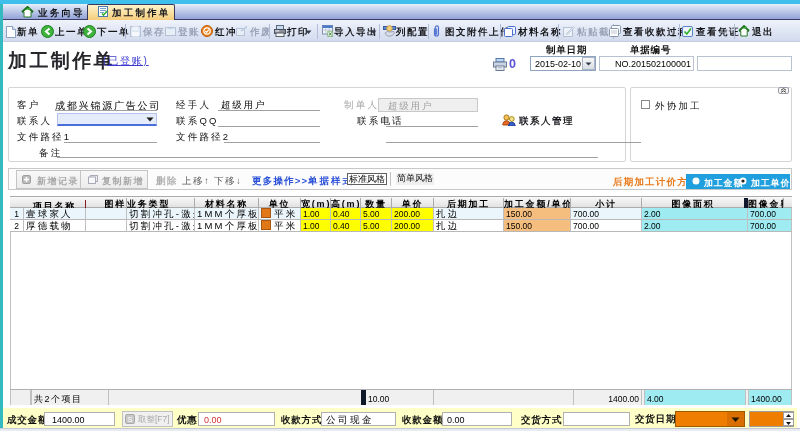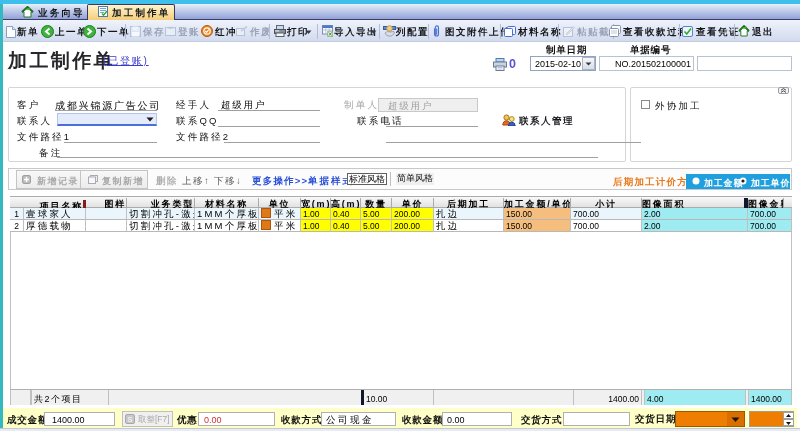--- a/index.html
+++ b/index.html
@@ -247,33 +247,33 @@
 <svg class="abs" style="left:739px;top:177px;" width="8" height="8" viewBox="0 0 8 8">
       <circle cx="4" cy="4" r="3.5" fill="#fff"></circle>
       <circle cx="4" cy="4" r="1.6" fill="#222"></circle>
     </svg>
 <div class="abs" style="left:751px;top:177px;font-size:9px;color:#fff;font-weight:bold;letter-spacing:0.8px;">加工单价</div>
 
 <div id="tbl">
       <div class="abs" style="left:10px;top:196px;width:782px;height:209px;border:1px solid #c0c0c0;box-sizing:border-box;"></div>
       <div class="abs" style="left:10px;top:196px;width:782px;height:12px;background:linear-gradient(#f9f9f9,#e2e2e2);border-top:1px solid #ababab;border-bottom:1px solid #ababab;box-sizing:border-box;"></div>
       <div class="cell" style="font-weight:bold;letter-spacing:1.8px;left:10px;top:198px;width:14px;text-align:center;border-right:1px solid #ababab;box-sizing:border-box;"></div>
-      <div class="cell" style="font-weight:bold;letter-spacing:1.8px;left:24px;top:200px;width:62px;text-align:right;border-right:3px solid #7f1d1d;box-sizing:border-box;">项目名称</div>
+      <div class="cell" style="font-weight:bold;letter-spacing:1.8px;left:24px;top:200px;width:62px;text-align:center;border-right:1px solid #7f1d1d;box-sizing:border-box;">项目名称</div>
       <div class="cell" style="font-weight:bold;letter-spacing:1.8px;left:86px;top:198px;width:41px;text-align:right;border-right:1px solid #ababab;box-sizing:border-box;">图样</div>
-      <div class="cell" style="font-weight:bold;letter-spacing:1.8px;left:127px;top:198px;width:68px;text-align:right;border-right:1px solid #ababab;box-sizing:border-box;">业务类型</div>
+      <div class="cell" style="font-weight:bold;letter-spacing:1.8px;left:127px;top:198px;width:68px;text-align:left;border-right:1px solid #ababab;box-sizing:border-box;">业务类型</div>
       <div class="cell" style="font-weight:bold;letter-spacing:1.8px;left:195px;top:198px;width:64px;text-align:center;border-right:1px solid #ababab;box-sizing:border-box;">材料名称</div>
       <div class="cell" style="font-weight:bold;letter-spacing:1.8px;left:259px;top:198px;width:42px;text-align:center;border-right:1px solid #ababab;box-sizing:border-box;">单位</div>
       <div class="cell" style="font-weight:bold;letter-spacing:1.8px;left:301px;top:198px;width:30px;text-align:center;border-right:1px solid #ababab;box-sizing:border-box;">宽(m)</div>
       <div class="cell" style="font-weight:bold;letter-spacing:1.8px;left:331px;top:198px;width:30px;text-align:center;border-right:1px solid #ababab;box-sizing:border-box;">高(m)</div>
       <div class="cell" style="font-weight:bold;letter-spacing:1.8px;left:361px;top:198px;width:31px;text-align:center;border-right:1px solid #ababab;box-sizing:border-box;">数量</div>
       <div class="cell" style="font-weight:bold;letter-spacing:1.8px;left:392px;top:198px;width:42px;text-align:center;border-right:1px solid #ababab;box-sizing:border-box;">单价</div>
       <div class="cell" style="font-weight:bold;letter-spacing:1.8px;left:434px;top:198px;width:70px;text-align:center;border-right:1px solid #ababab;box-sizing:border-box;">后期加工</div>
       <div class="cell" style="font-weight:bold;letter-spacing:1.8px;left:504px;top:198px;width:67px;text-align:center;border-right:1px solid #ababab;box-sizing:border-box;">加工金额/单价</div>
       <div class="cell" style="font-weight:bold;letter-spacing:1.8px;left:571px;top:198px;width:71px;text-align:center;border-right:1px solid #ababab;box-sizing:border-box;">小计</div>
-      <div class="cell" style="font-weight:bold;letter-spacing:1.8px;left:642px;top:198px;width:106px;text-align:left;border-right:4px solid #0f172a;box-sizing:border-box;">图像面积</div>
+      <div class="cell" style="font-weight:bold;letter-spacing:1.8px;left:642px;top:198px;width:106px;text-align:center;border-right:4px solid #0f172a;box-sizing:border-box;">图像面积</div>
       <div class="cell" style="font-weight:bold;letter-spacing:1.8px;left:748px;top:198px;width:36px;text-align:center;border-right:1px solid #ababab;box-sizing:border-box;">图像金额</div>
       <div class="cell" style="font-size:8.5px;left:10px;top:208px;width:14px;height:12px;line-height:12px;background:#eaf6fb;text-align:center;padding-left:0px;border-right:1px solid #c0c0c0;border-bottom:1px solid #b8b8b8;box-sizing:border-box;">1</div>
       <div class="cell" style="font-size:9.5px;letter-spacing:2.2px;left:24px;top:208px;width:62px;height:12px;line-height:12px;background:#eaf6fb;text-align:left;padding-left:2px;border-right:1px solid #c0c0c0;border-bottom:1px solid #b8b8b8;box-sizing:border-box;">壹球家人</div>
       <div class="cell" style="font-size:8.5px;left:86px;top:208px;width:41px;height:12px;line-height:12px;background:#eaf6fb;text-align:left;padding-left:2px;border-right:1px solid #c0c0c0;border-bottom:1px solid #b8b8b8;box-sizing:border-box;"></div>
       <div class="cell" style="font-size:9.5px;letter-spacing:2.2px;left:127px;top:208px;width:68px;height:12px;line-height:12px;background:#eaf6fb;text-align:left;padding-left:2px;border-right:1px solid #c0c0c0;border-bottom:1px solid #b8b8b8;box-sizing:border-box;">切割冲孔-激光</div>
       <div class="cell" style="font-size:9.5px;letter-spacing:2.2px;left:195px;top:208px;width:64px;height:12px;line-height:12px;background:#eaf6fb;text-align:left;padding-left:2px;border-right:1px solid #c0c0c0;border-bottom:1px solid #b8b8b8;box-sizing:border-box;">1MM个厚板</div>
       <div class="cell" style="font-size:9.5px;letter-spacing:2.2px;left:259px;top:208px;width:42px;height:12px;line-height:12px;background:#eaf6fb;text-align:left;padding-left:2px;border-right:1px solid #c0c0c0;border-bottom:1px solid #b8b8b8;box-sizing:border-box;"><span style="display:inline-block;width:8px;height:8px;background:#e07818;border:1px solid #a85810;vertical-align:-1px;margin-right:3px;"></span>平米</div>
       <div class="cell" style="font-size:8.5px;left:301px;top:208px;width:30px;height:12px;line-height:12px;background:#ffff00;text-align:left;padding-left:2px;border-right:1px solid #c0c0c0;border-bottom:1px solid #b8b8b8;box-sizing:border-box;">1.00</div>
       <div class="cell" style="font-size:8.5px;left:331px;top:208px;width:30px;height:12px;line-height:12px;background:#ffff00;text-align:left;padding-left:2px;border-right:1px solid #c0c0c0;border-bottom:1px solid #b8b8b8;box-sizing:border-box;">0.40</div>
       <div class="cell" style="font-size:8.5px;left:361px;top:208px;width:31px;height:12px;line-height:12px;background:#ffff00;text-align:left;padding-left:2px;border-right:1px solid #c0c0c0;border-bottom:1px solid #b8b8b8;box-sizing:border-box;">5.00</div>
@@ -294,21 +294,21 @@
       <div class="cell" style="font-size:8.5px;left:361px;top:220px;width:31px;height:12px;line-height:12px;background:#ffff00;text-align:left;padding-left:2px;border-right:1px solid #c0c0c0;border-bottom:1px solid #b8b8b8;box-sizing:border-box;">5.00</div>
       <div class="cell" style="font-size:8.5px;left:392px;top:220px;width:42px;height:12px;line-height:12px;background:#ffff00;text-align:left;padding-left:2px;border-right:1px solid #c0c0c0;border-bottom:1px solid #b8b8b8;box-sizing:border-box;">200.00</div>
       <div class="cell" style="font-size:9.5px;letter-spacing:2.2px;left:434px;top:220px;width:70px;height:12px;line-height:12px;background:#ffffff;text-align:left;padding-left:2px;border-right:1px solid #c0c0c0;border-bottom:1px solid #b8b8b8;box-sizing:border-box;">扎边</div>
       <div class="cell" style="font-size:8.5px;left:504px;top:220px;width:67px;height:12px;line-height:12px;background:#f6be7e;text-align:left;padding-left:2px;border-right:1px solid #c0c0c0;border-bottom:1px solid #b8b8b8;box-sizing:border-box;">150.00</div>
       <div class="cell" style="font-size:8.5px;left:571px;top:220px;width:71px;height:12px;line-height:12px;background:#ffffff;text-align:left;padding-left:2px;border-right:1px solid #c0c0c0;border-bottom:1px solid #b8b8b8;box-sizing:border-box;">700.00</div>
       <div class="cell" style="font-size:8.5px;left:642px;top:220px;width:106px;height:12px;line-height:12px;background:#9febf2;text-align:left;padding-left:2px;border-right:1px solid #c0c0c0;border-bottom:1px solid #b8b8b8;box-sizing:border-box;">2.00</div>
       <div class="cell" style="font-size:8.5px;left:748px;top:220px;width:44px;height:12px;line-height:12px;background:#9febf2;text-align:left;padding-left:2px;border-right:1px solid #c0c0c0;border-bottom:1px solid #b8b8b8;box-sizing:border-box;">700.00</div>
       <div class="abs" style="left:10px;top:389px;width:782px;height:16px;background:#f0f0f0;border-top:1px solid #b0b0b0;box-sizing:border-box;"></div>
       <div class="cell" style="font-size:8.5px;left:10px;top:390px;width:21px;height:15px;line-height:18px;border-left:1px solid #c0c0c0;border-right:1px solid #c0c0c0;box-sizing:border-box;padding:0 2px;background:#f0f0f0;text-align:left;"></div>
       <div class="cell" style="font-size:8.5px;left:31px;top:390px;width:78px;height:15px;line-height:18px;border-left:1px solid #c0c0c0;border-right:1px solid #c0c0c0;box-sizing:border-box;padding:0 2px;background:#f0f0f0;text-align:left;"><span style="font-size:9px;letter-spacing:1.5px;">共2个项目</span></div>
-      <div class="cell" style="font-size:8.5px;left:361px;top:390px;width:73px;height:15px;line-height:18px;border-left:3px solid #0f172a;border-right:1px solid #c0c0c0;box-sizing:border-box;padding:0 2px;background:#f0f0f0;text-align:left;">10.00</div>
+      <div class="cell" style="font-size:8.5px;left:361px;top:390px;width:73px;height:15px;line-height:18px;border-left:5px solid #0f172a;border-right:1px solid #c0c0c0;box-sizing:border-box;padding:0 2px;background:#f0f0f0;text-align:left;">10.00</div>
       <div class="cell" style="font-size:8.5px;left:573px;top:390px;width:69px;height:15px;line-height:18px;border-left:1px solid #c0c0c0;border-right:1px solid #c0c0c0;box-sizing:border-box;padding:0 2px;background:#f0f0f0;text-align:right;">1400.00</div>
       <div class="cell" style="font-size:8.5px;left:644px;top:390px;width:102px;height:15px;line-height:18px;border-left:1px solid #c0c0c0;border-right:1px solid #c0c0c0;box-sizing:border-box;padding:0 2px;background:#9febf2;text-align:left;">4.00</div>
       <div class="cell" style="font-size:8.5px;left:748px;top:390px;width:44px;height:15px;line-height:18px;border-left:1px solid #c0c0c0;border-right:1px solid #c0c0c0;box-sizing:border-box;padding:0 2px;background:#9febf2;text-align:left;">1400.00</div>
     </div>
 
 <div class="abs" style="left:3px;top:408px;width:794px;height:20px;background:#ffffc8;"></div>
 <div class="blbl" style="left:7px;top:414px;">成交金额</div>
 <div class="abs" style="left:44px;top:412px;width:71px;height:14px;background:#fff;border:1px solid #b0b0b0;box-sizing:border-box;"></div>
 <div class="abs" style="left:52px;top:415px;font-size:9px;color:#000;">1400.00</div>
 <div class="abs" style="left:122px;top:411px;width:51px;height:16px;background:#f0f0f0;border:1px solid #c0c0c0;box-sizing:border-box;"></div>

